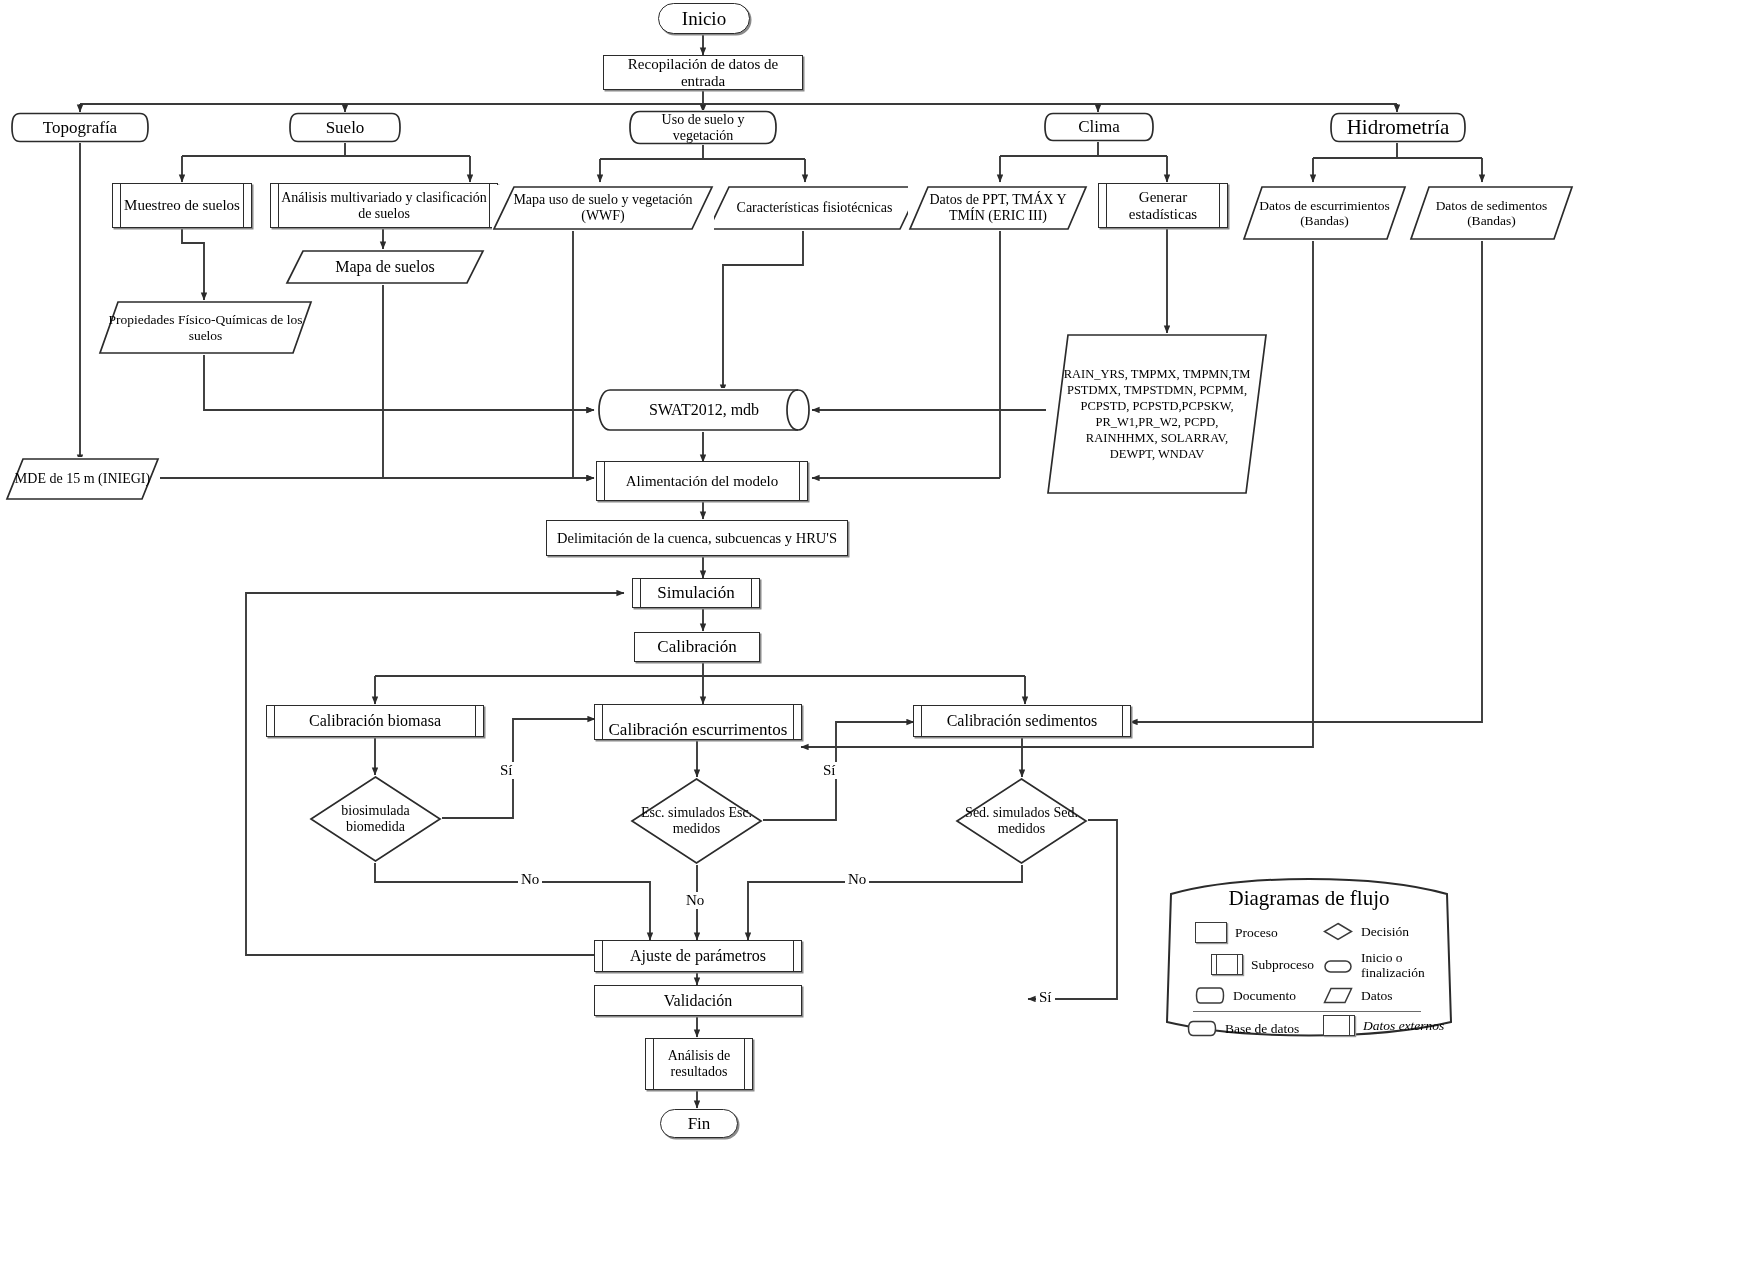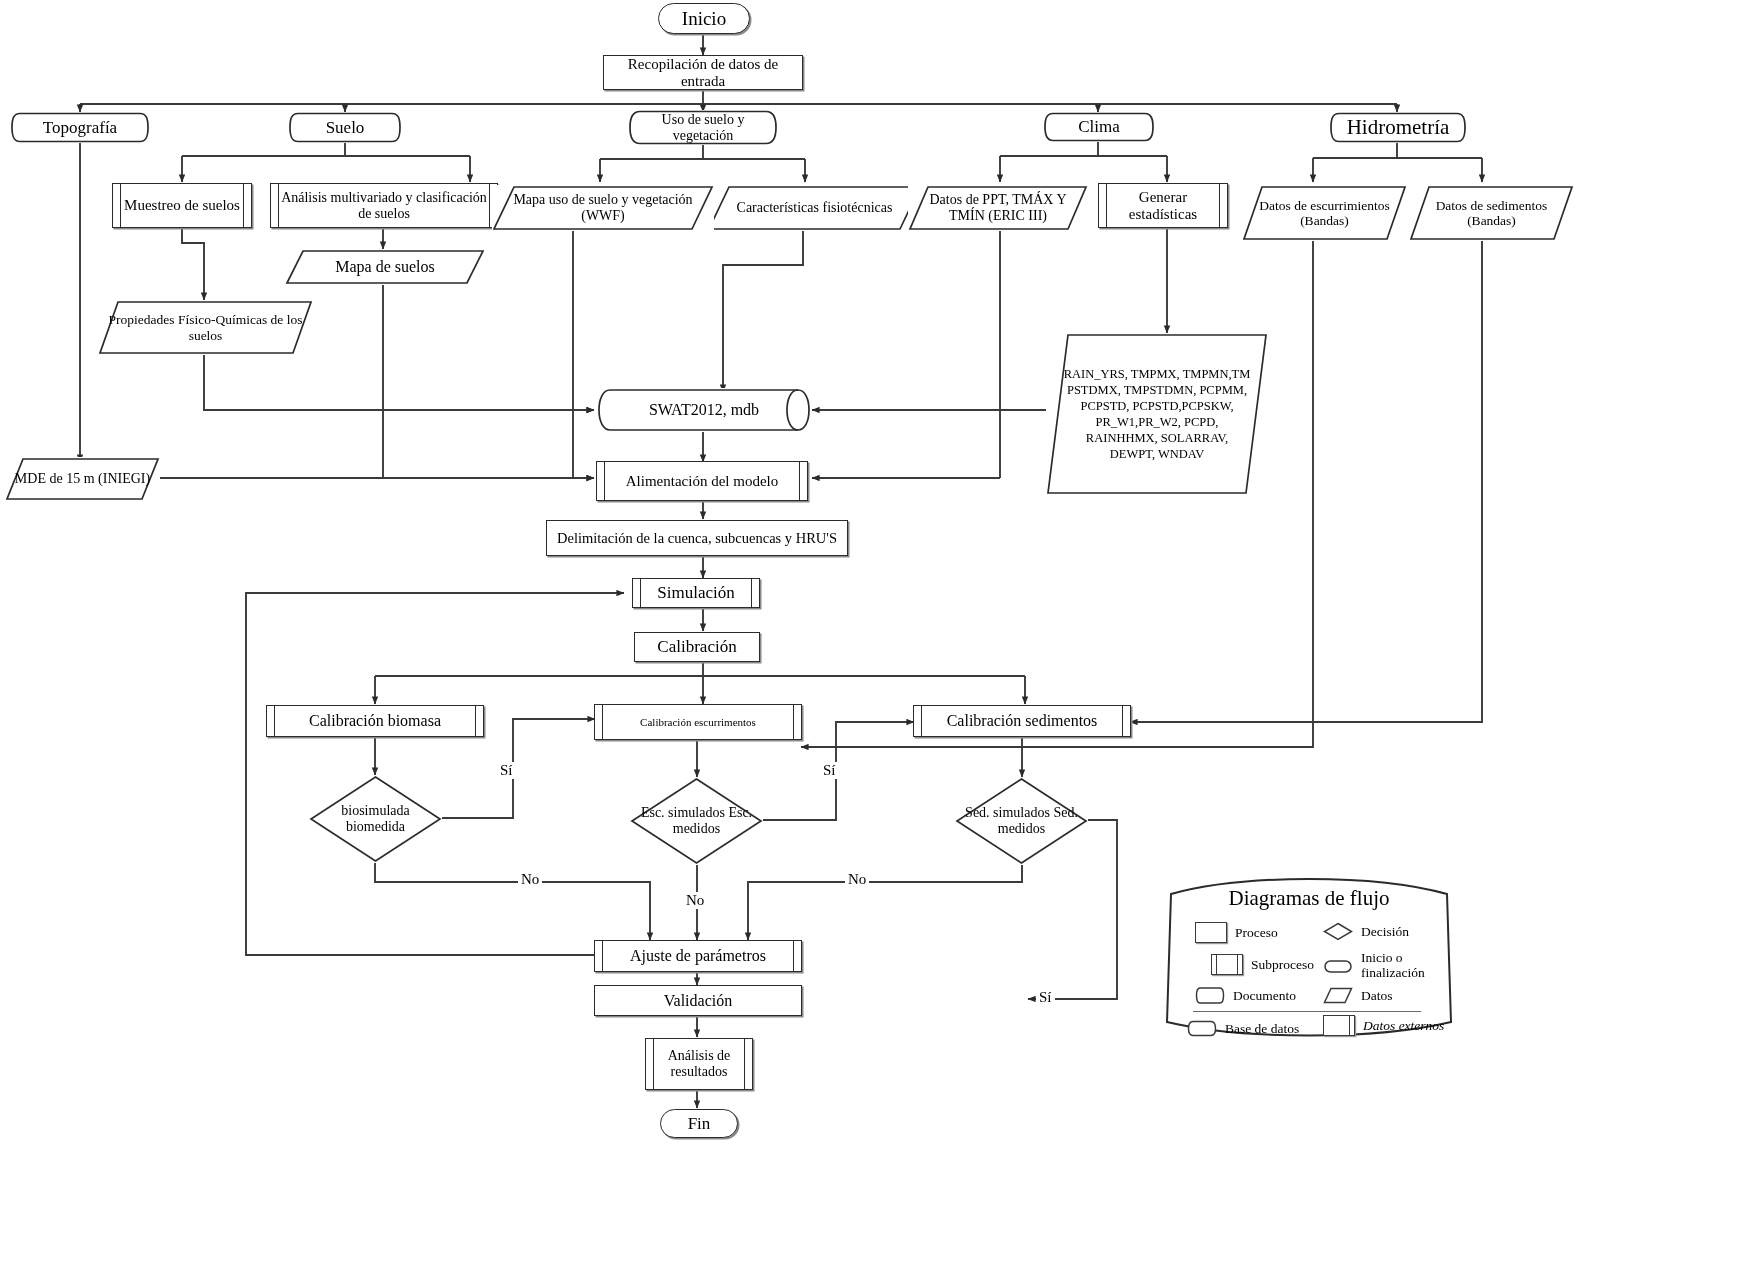--- a/index.html
+++ b/index.html
@@ -327,21 +327,21 @@
   </div>
 
   <div class="node proc" style="left:634px;top:632px;width:126px;height:30px;font-size:17px;">
     <span>Calibración</span>
   </div>
 
   <div class="node subproc" style="left:266px;top:705px;width:218px;height:32px;font-size:16px;">
     <span>Calibración biomasa</span>
   </div>
 
-  <div class="node subproc" style="left:594px;top:704px;width:208px;height:36px;font-size:11px;">
+  <div class="node subproc" style="left:594px;top:704px;width:208px;height:36px;font-size:17px;align-items:flex-end;">
     <span>Calibración escurrimentos</span>
   </div>
 
   <div class="node subproc" style="left:913px;top:705px;width:218px;height:32px;font-size:16px;">
     <span>Calibración sedimentos</span>
   </div>
 
   <div class="node dec" style="left:309px;top:775px;width:133px;height:88px;">
     <svg class="decsvg" viewBox="0 0 133 88" preserveAspectRatio="none">
       <path d="M66.5,2 L131,44 L66.5,86 L2,44 Z" fill="#fff" stroke="#2b2b2b" stroke-width="1.7"></path>

